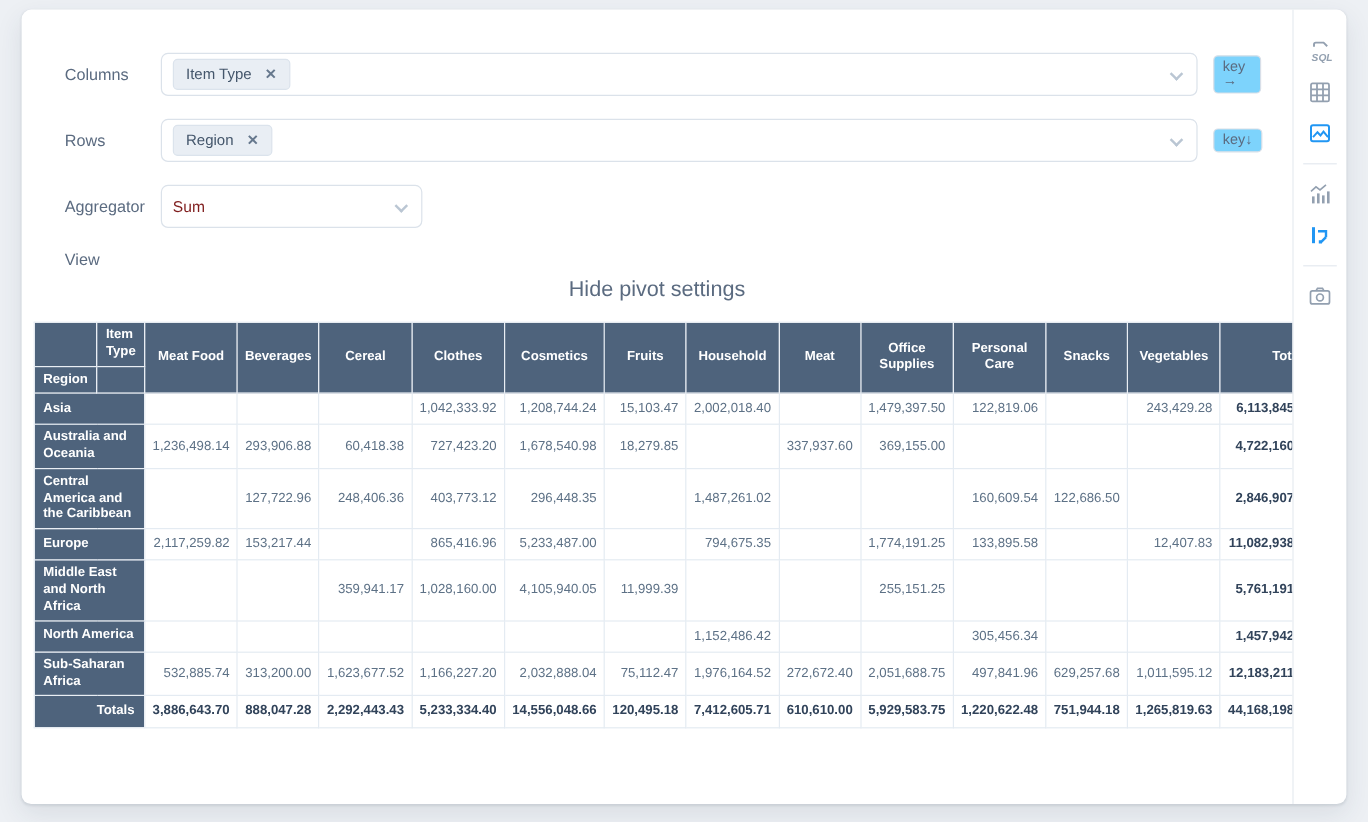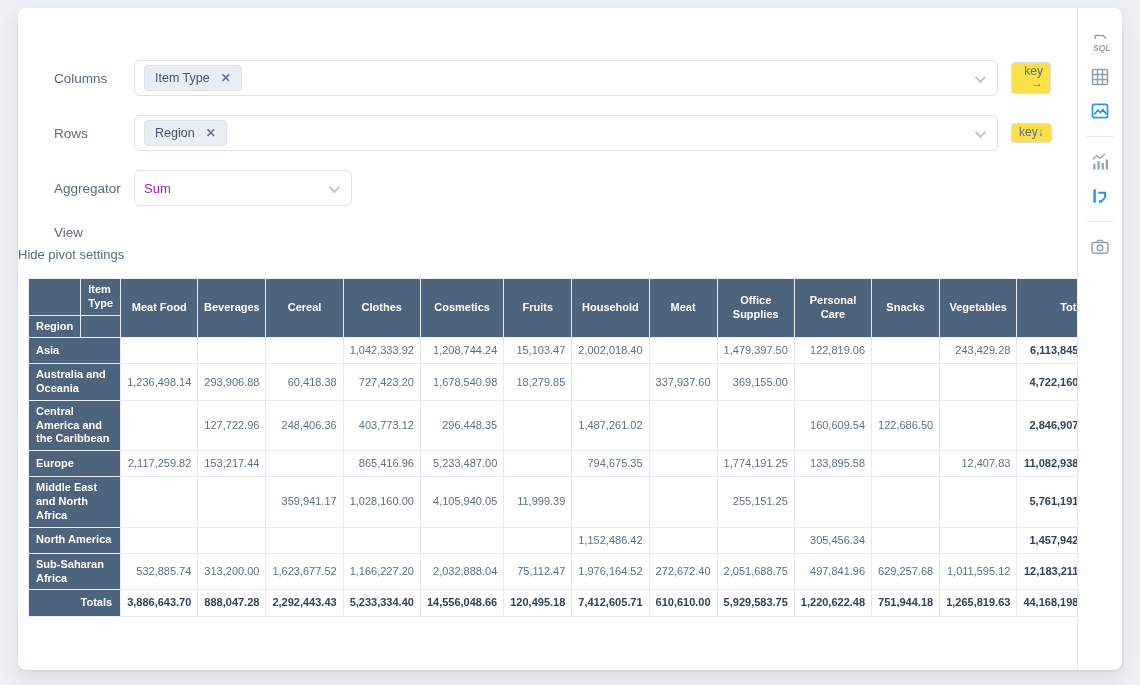--- a/index.html
+++ b/index.html
@@ -12,50 +12,50 @@
     color:#5b6b80;
   }
   .card {
     position:absolute; left:18px; top:8px; width:1104px; height:662px;
     background:#ffffff; border-radius:8px;
     box-shadow:0 1px 2px rgba(40,60,80,.10), 0 8px 22px rgba(40,60,80,.10);
   }
   .main { position:absolute; left:0; top:0; right:45px; bottom:0; overflow:hidden; }
 
   
-  .controls { padding:52px 0 0 36px; }
+  .controls { padding:36px 0 0 36px; }
   .control-row { display:flex; align-items:center; margin-bottom:19px; }
   .control-label { flex:0 0 80px; font-size:13.5px; color:#5b6b80; }
   .select {
     position:relative; background:#fff; border:1px solid #dbe2ea; border-radius:6px;
     height:36px; display:flex; align-items:center; padding:0 34px 0 9px; cursor:pointer;
   }
   .select.wide { width:864px; }
   .select.small { width:218px; }
-  .select .value { font-size:13px; color:#a21caf;text-align:center; }
+  .select .value { font-size:13px; color:#7f1d1d;text-align:center; }
   .chevron {
     position:absolute; right:14px; top:14px; width:8px; height:8px;
     border-right:2px solid #bac6d3; border-bottom:2px solid #bac6d3;
     transform:rotate(45deg) translateY(-2px);
   }
   .tag {
     display:inline-flex; align-items:center; gap:11px;
     background:#e9eef4; border:1px solid #dbe3ec; border-radius:4px;
     padding:5px 10px; font-size:12.5px; color:#44566b; cursor:grab;
   }
   .tag .x { color:#66788d; font-weight:bold; font-size:12px; cursor:pointer; line-height:1; }
   .key-btn {
-    margin-left:13px; background:#fde047; border:1px solid #d8dfe8; border-radius:4px;
-    color:#5b6b80; font-size:12px; padding:2px 7px; line-height:1.15; text-align:right;
+    margin-left:13px; background:#7dd3fc; border:1px solid #d8dfe8; border-radius:4px;
+    color:#5b6b80; font-size:12px; padding:2px 7px; line-height:1.15; text-align:left;
     cursor:pointer; min-width:40px;
   }
   .key-btn .arrow { font-size:12px; }
   .key-btn.stacked .arrow { display:block; margin-top:-2px; }
   .gap16 { width:16px; }
-  .hide-link { font-size:13px; color:#5b6b80; margin:7px 0 16px; cursor:pointer; }
+  .hide-link { text-align:center; font-size:18px; color:#5b6b80; margin:7px 0 16px; cursor:pointer; }
 
   
   .pvt-wrap { margin-left:10px; }
   table.pvt { border-collapse:collapse; font-size:11px; }
   table.pvt th {
     background:#4e637c; color:#ffffff; font-weight:bold;
     border:1px solid #e9eef4; padding:4px 3px; text-align:center; vertical-align:middle;
     line-height:1.25;
   }
   table.pvt th.row-label, table.pvt th.axis-label { text-align:left; padding:4px 7px; }

